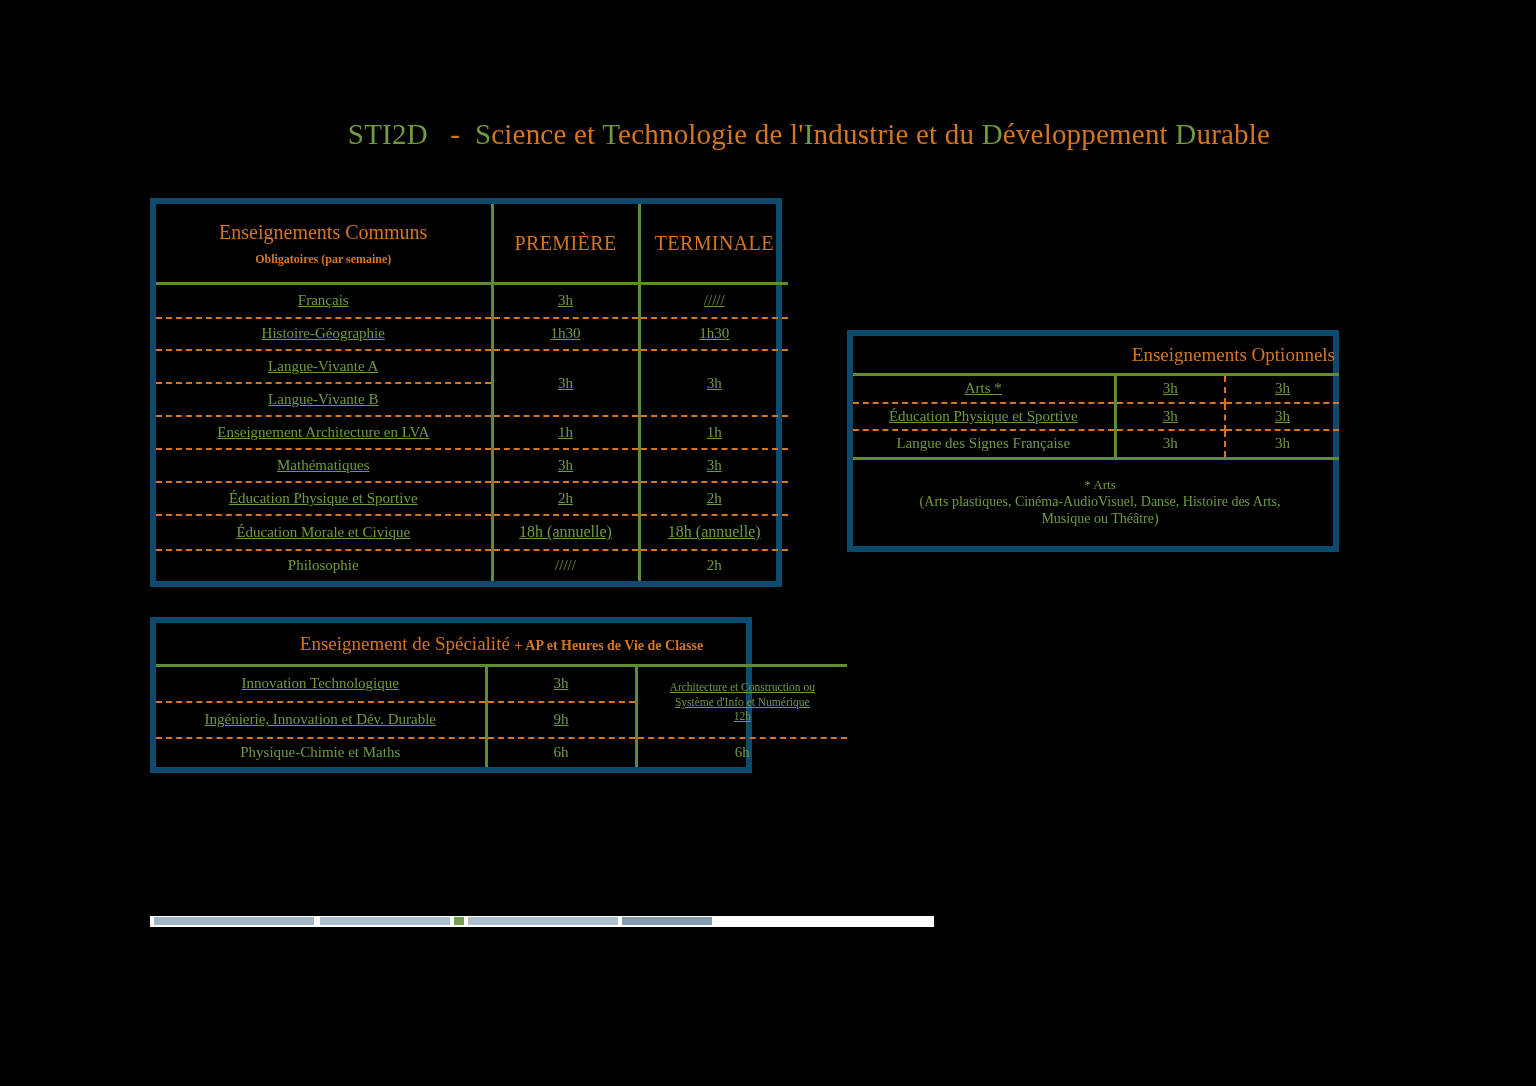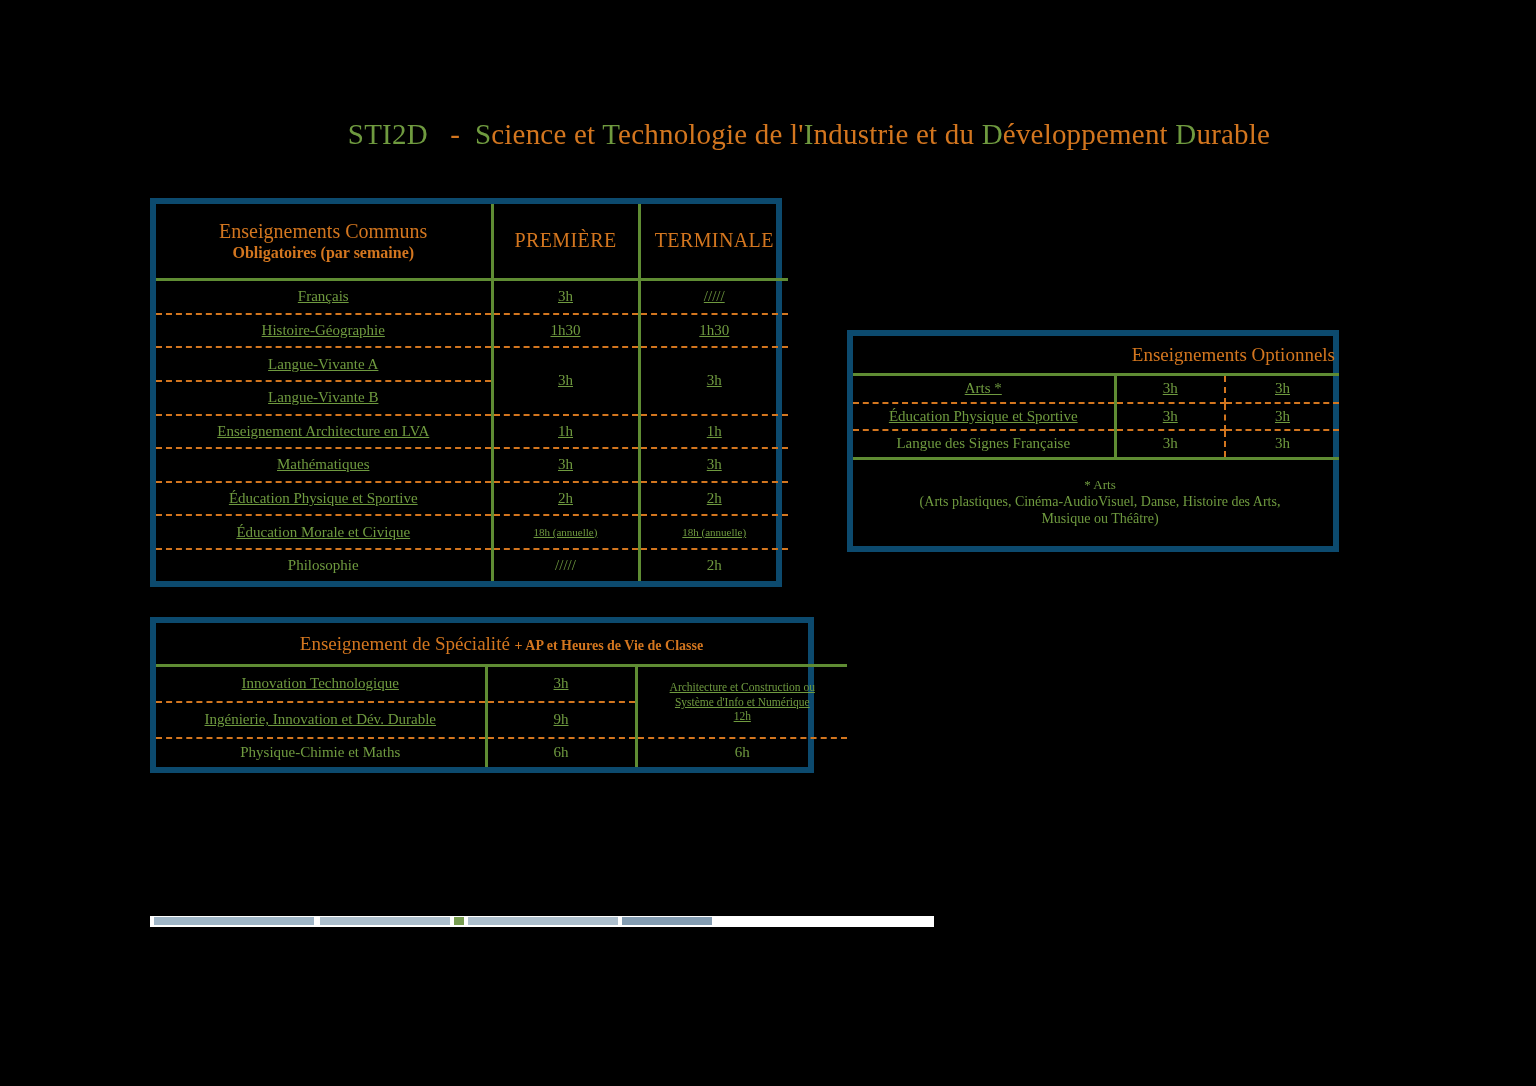--- a/index.html
+++ b/index.html
@@ -67,33 +67,33 @@
     width: 632px;
     height: 389px;
   }
   #table-common .hdr-main {
     color: #d3761f;
     font-size: 20px;
     line-height: 1.1;
   }
   #table-common .hdr-main .sub {
     display: block;
-    font-size: 16px;
+    font-size: 12px;
     font-weight: bold;
-    margin-top: 2px;
+    margin-top: 10px;
     font-family: Liberation Serif, serif;
   }
   #table-common .hdr-col {
     color: #d3761f;
     font-size: 20px;
     font-weight: normal;
     letter-spacing: 0.4px;
   }
   #table-common .subj { font-size: 15px; }
-  #table-common .small { font-size: 11px; }
+  #table-common .small { font-size: 16px; }
 
   
   #table-optional {
     left: 847px;
     top: 330px;
     width: 492px;
     height: 222px;
   }
   #table-optional .hdr-main {
     color: #d3761f;
@@ -105,21 +105,21 @@
     font-size: 14px;
     line-height: 1.25;
     padding: 4px 0 5px 8px;
   }
   #table-optional .note .star { font-size: 13px; }
 
   
   #table-specialty {
     left: 150px;
     top: 617px;
-    width: 664px;
+    width: 602px;
     height: 156px;
   }
   #table-specialty .hdr-main {
     color: #d3761f;
     font-size: 19px;
   }
   #table-specialty .hdr-main .plus {
     font-size: 14px;
     font-weight: bold;
   }

